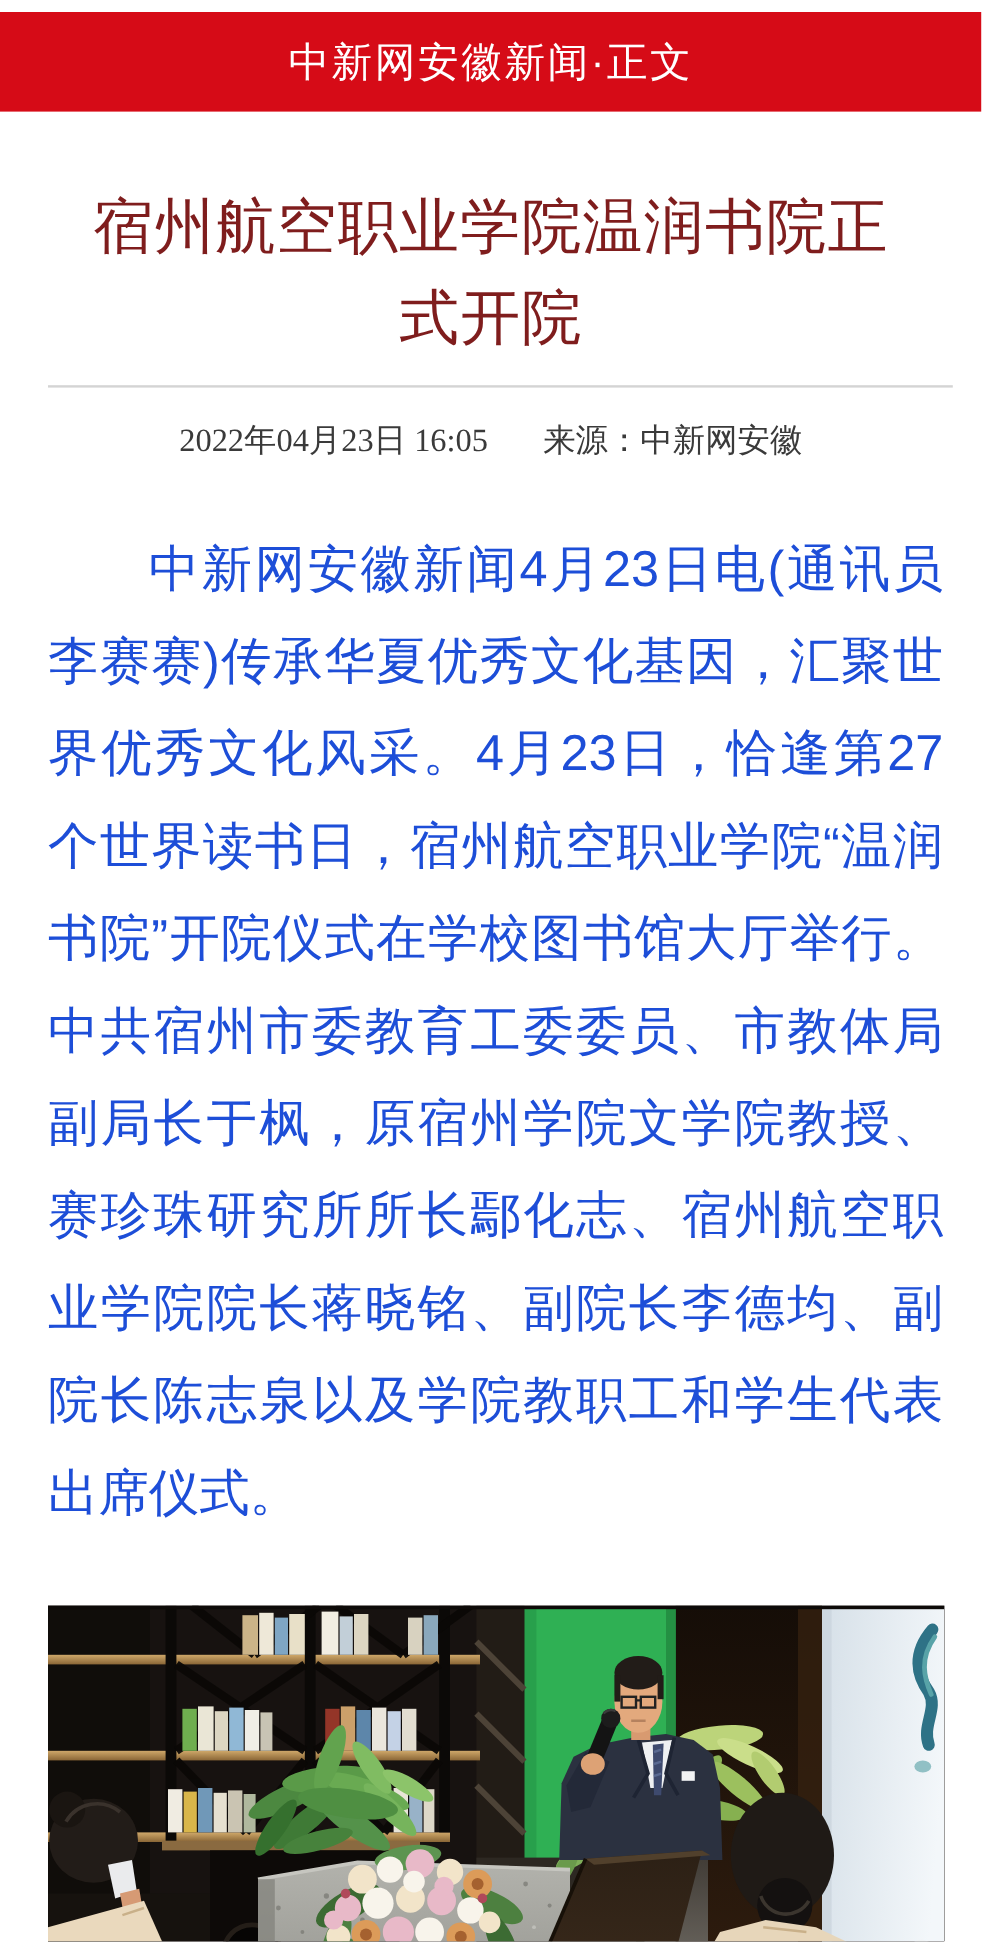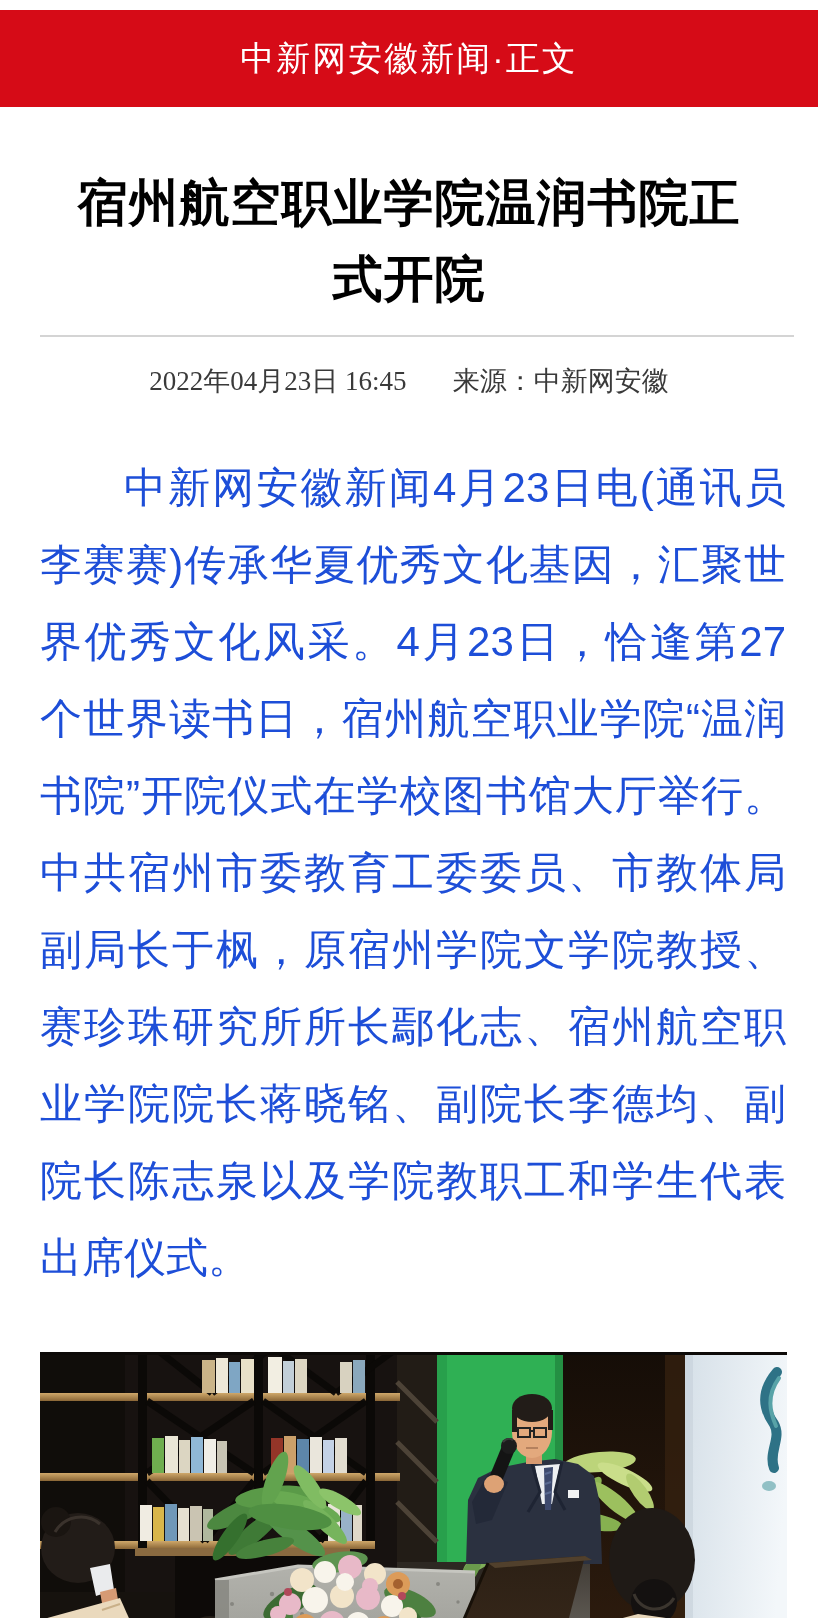--- a/index.html
+++ b/index.html
@@ -1,22 +1,22 @@
 <!DOCTYPE html>
 <html><head>
 <meta charset="utf-8">
 <style>
   html,body{margin:0;padding:0;background:#ffffff;}
   .page{width:818px;height:1618px;overflow:hidden;background:#ffffff;position:relative;
         font-family:"Liberation Sans",sans-serif;}
   .top-strip{height:10px;background:#ffffff;}
-  .red-bar{height:97px;background:#d60b17;display:flex;align-items:center;justify-content:center;}
+  .red-bar{height:83px;background:#d60b17;display:flex;align-items:center;justify-content:center;}
   .red-bar .bar-title{color:#ffffff;font-size:34px;letter-spacing:2px;}
   .article-title{margin:58px auto 0;max-width:700px;text-align:center;
-                 font-size:50px;line-height:76px;font-weight:700;color:#000000;letter-spacing:1px;}
+                 font-size:50px;line-height:76px;font-weight:400;color:#7f1d1d;letter-spacing:1px;}
   .divider{height:2px;background:#d4d4d4;margin:18px 24px 0 40px;}
   .meta{margin-top:26px;text-align:center;font-family:"Liberation Serif",serif;
         font-size:27px;color:#3a3a3a;}
   .meta .source-wrap{margin-left:46px;font-family:Liberation Mono, monospace;}
   .article-body{margin:50px 32px 0 40px;font-size:42px;line-height:77px;color:#1d4ed8;
                 text-align:justify;text-indent:2em;}
   .photo-wrap{margin:56px 0 0 40px;width:747px;height:394px;position:relative;overflow:hidden;background:#171210;}
   .photo-wrap svg{display:block;}
 </style>
 </head>
@@ -27,21 +27,21 @@
 
   <div class="red-bar">
     <span class="bar-title">中新网安徽新闻·正文</span>
   </div>
 
   <h1 class="article-title">宿州航空职业学院温润书院正式开院</h1>
 
   <div class="divider"></div>
 
   <div class="meta">
-    <span>2022年04月23日 16:45</span><span class="source-wrap"><span>来源：</span><span>中新网安徽</span></span>
+    <span>2022年04月23日 16:05</span><span class="source-wrap"><span>来源：</span><span>中新网安徽</span></span>
   </div>
 
   <p class="article-body">中新网安徽新闻4月23日电(通讯员李赛赛)传承华夏优秀文化基因，汇聚世界优秀文化风采。4月23日，恰逢第27个世界读书日，宿州航空职业学院“温润书院”开院仪式在学校图书馆大厅举行。中共宿州市委教育工委委员、市教体局副局长于枫，原宿州学院文学院教授、赛珍珠研究所所长鄢化志、宿州航空职业学院院长蒋晓铭、副院长李德均、副院长陈志泉以及学院教职工和学生代表出席仪式。</p>
 
   <div class="photo-wrap">
     <svg width="747" height="394" viewBox="0 0 747 394" preserveAspectRatio="none">
       <defs>
         <linearGradient id="gBanner" x1="0" y1="0" x2="1" y2="0.3">
           <stop offset="0" stop-color="#d6e0e8"></stop>
             <stop offset="1" stop-color="#f3f7fa"></stop>

